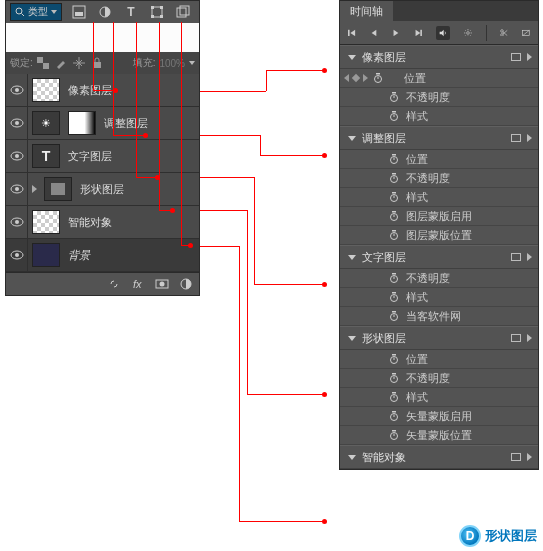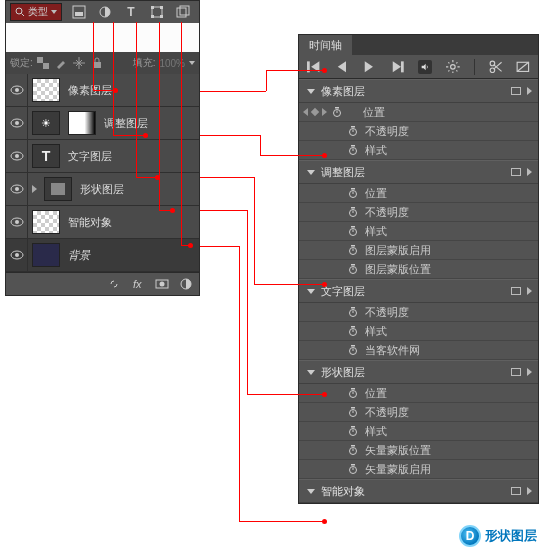--- a/index.html
+++ b/index.html
@@ -24,21 +24,21 @@
   display: flex;
   align-items: center;
   height: 22px;
   background: #535353;
   padding: 2px 4px;
   gap: 10px;
 }
 .search-box {
   display: flex;
   align-items: center;
-  background: #7f1d1d;
+  background: #0c4a6e;
   border: 1px solid #222;
   padding: 1px 4px;
   height: 18px;
   gap: 3px;
 }
 .search-box span { color: #ccc; font-size: 10px; }
 .tiny-arrow {
   width: 0; height: 0;
   border-left: 3px solid transparent;
   border-right: 3px solid transparent;
@@ -142,24 +142,23 @@
   align-items: center;
   padding-right: 6px;
   gap: 10px;
 }
 .layers-footer .fi { width: 14px; height: 14px; color: #ccc; }
 
 .timeline-panel {
   position: absolute;
   right: 4px;
   top: 0;
-  width: 241px;
+  width: 200px;
   background: #535353;
   border: 1px solid #2a2a2a;
-  margin-top: 34px;
 }
 .tl-tab {
   height: 20px;
   background: #3a3a3a;
   display: flex;
   align-items: center;
 }
 .tl-tab-label {
   background: #535353;
   color: #ddd;
@@ -679,31 +678,31 @@
         <span class="tl-prop-label">样式</span>
       </div>
       <div class="tl-prop">
         <div class="key-ctrls" style="justify-content:flex-end;padding-right:6px">
           <div class="sw"><svg width="12" height="10" viewBox="0 0 12 10">
               <circle cx="6" cy="6" r="3.5" stroke="#ccc" fill="none"></circle>
               <line x1="6" y1="6" x2="6" y2="3.5" stroke="#ccc"></line>
               <rect x="4" y="0" width="4" height="1.5" fill="#ccc"></rect>
             </svg></div>
         </div>
+        <span class="tl-prop-label">矢量蒙版启用</span>
+      </div>
+      <div class="tl-prop">
+        <div class="key-ctrls" style="justify-content:flex-end;padding-right:6px">
+          <div class="sw"><svg width="12" height="10" viewBox="0 0 12 10">
+              <circle cx="6" cy="6" r="3.5" stroke="#ccc" fill="none"></circle>
+              <line x1="6" y1="6" x2="6" y2="3.5" stroke="#ccc"></line>
+              <rect x="4" y="0" width="4" height="1.5" fill="#ccc"></rect>
+            </svg></div>
+        </div>
         <span class="tl-prop-label">矢量蒙版位置</span>
-      </div>
-      <div class="tl-prop">
-        <div class="key-ctrls" style="justify-content:flex-end;padding-right:6px">
-          <div class="sw"><svg width="12" height="10" viewBox="0 0 12 10">
-              <circle cx="6" cy="6" r="3.5" stroke="#ccc" fill="none"></circle>
-              <line x1="6" y1="6" x2="6" y2="3.5" stroke="#ccc"></line>
-              <rect x="4" y="0" width="4" height="1.5" fill="#ccc"></rect>
-            </svg></div>
-        </div>
-        <span class="tl-prop-label">矢量蒙版启用</span>
       </div>
       <div class="tl-group">
         <div class="expand"></div>
         <span class="tl-group-label">智能对象</span>
         <div class="tl-group-right">
           <div class="box"></div>
           <div class="tri"></div>
         </div>
       </div>
     </div>

